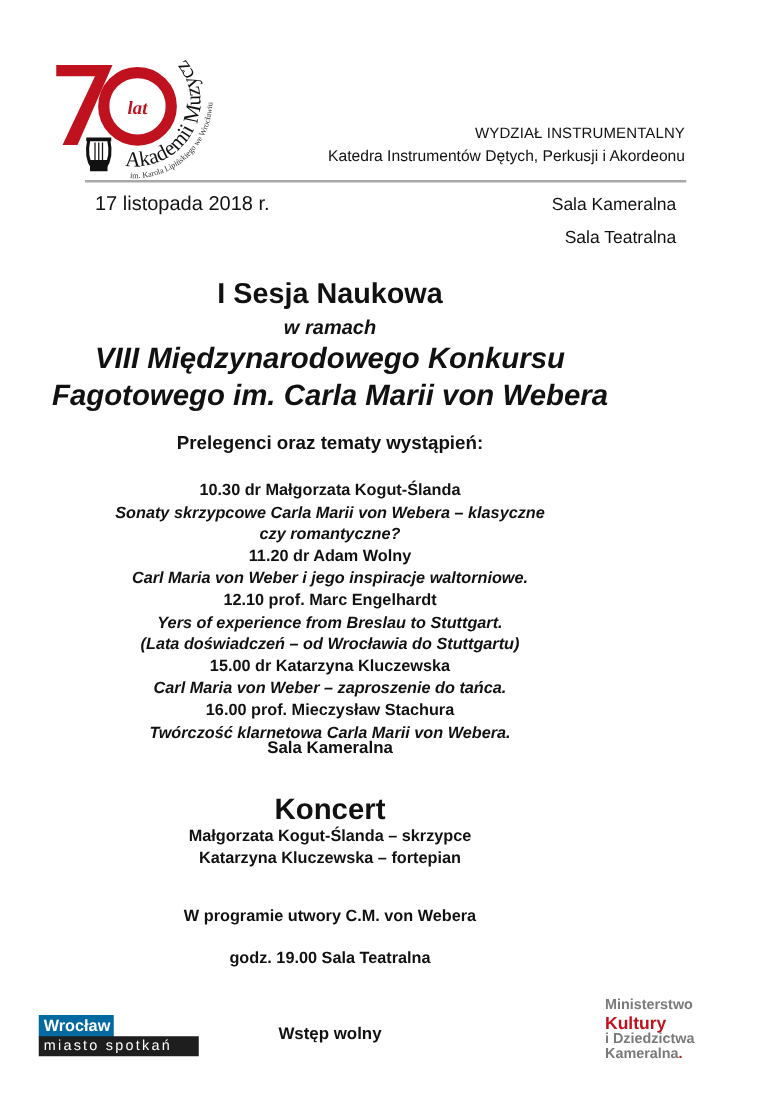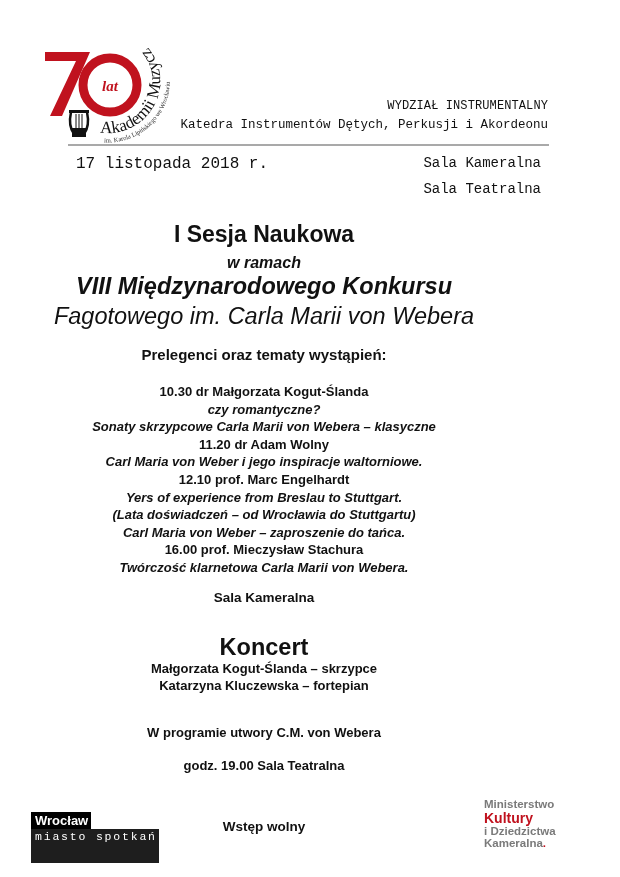--- a/index.html
+++ b/index.html
@@ -1,51 +1,51 @@
 <!DOCTYPE html>
 <html><head>
 <meta charset="utf-8">
 <style>
   html, body { margin: 0; padding: 0; background: #ffffff; }
   body { width: 620px; height: 877px; position: relative; overflow: hidden; color: #111; }
   .abs { position: absolute; }
-  .carlito { font-family: Liberation Mono, monospace; }
+  .carlito { font-family: Liberation Sans, sans-serif; }
   .arial { font-family: "Liberation Sans", sans-serif; }
 
   
   #logo { left: 40px; top: 14px; width: 200px; height: 132px; }
 
   .faculty { right: 72px; top: 99px; font-size: 12px; text-align: right; letter-spacing: 0.1px; }
   .dept { right: 72px; top: 118px; font-size: 12.5px; text-align: left; }
   .divider { left: 68px; top: 144px; width: 481px; height: 2px; background: #a9a9a9; }
 
   .date { left: 76px; top: 155px; font-size: 16px; }
   .venue1 { right: 79px; top: 155px; font-size: 14px; text-align: right; }
   .venue2 { right: 79px; top: 181px; font-size: 14px; text-align: right; }
 
   .center { left: 0; width: 528px; text-align: center; }
   .title { top: 221px; font-size: 23px; font-weight: bold; }
   .subtitle { top: 254px; font-size: 16px; font-weight: bold; font-style: italic; }
   .comp1 { top: 273px; font-size: 23.5px; font-weight: bold; font-style: italic; }
-  .comp2 { top: 303px; font-size: 23.5px; font-weight: normal; font-style: italic; }
+  .comp2 { top: 303px; font-size: 23.5px; font-weight: bold; font-style: italic; }
   .speakers-head { top: 346px; font-size: 15px; font-weight: bold; }
 
   .schedule { top: 383px; font-size: 13px; line-height: 17.6px; font-weight: bold; }
   .schedule div.i { font-style: italic; }
 
   .sala-k { top: 590px; font-size: 13.5px; font-weight: bold; }
   .koncert { top: 634px; font-size: 23.5px; font-weight: bold; }
   .perf { top: 661px; font-size: 13px; line-height: 16.5px; font-weight: bold; }
   .program { top: 725px; font-size: 13px; font-weight: bold; }
   .hour { top: 758px; font-size: 13px; font-weight: bold; }
   .entry { top: 819px; font-size: 13.5px; font-weight: bold; }
 
   
-  .wro-top { left: 31px; top: 812px; background: #000000; color: #fff; font-size: 13px; font-weight: bold; padding: 1px 3px 1px 4px; line-height: 16px; }
-  .wro-bot { left: 31px; top: 829px; width: 124px; background: #1e1e1e; color: #fff; font-size: 11.5px; letter-spacing: 1.8px; padding: 0 0 0 4px; line-height: 16px; height: 34px; }
+  .wro-top { left: 31px; top: 812px; background: #0369a1; color: #fff; font-size: 13px; font-weight: bold; padding: 1px 3px 1px 4px; line-height: 16px; }
+  .wro-bot { left: 31px; top: 829px; width: 124px; background: #1e1e1e; color: #fff; font-size: 11.5px; letter-spacing: 1.8px; padding: 0 0 0 4px; line-height: 16px; height: 16px; }
 
   
   .min { left: 484px; top: 798px; font-size: 11.5px; font-weight: bold; line-height: 12.5px; color: #7a7a7a; }
   .min .kult { color: #c0121e; font-size: 14px; line-height: 14px; }
   .min .dot { color: #c0121e; }
 </style>
 </head>
 <body>
 
 <div id="logo" class="abs">
@@ -89,27 +89,28 @@
 
 <div class="abs arial center title">I Sesja Naukowa</div>
 <div class="abs arial center subtitle">w ramach</div>
 <div class="abs arial center comp1">VIII Międzynarodowego Konkursu</div>
 <div class="abs arial center comp2">Fagotowego im. Carla Marii von Webera</div>
 
 <div class="abs arial center speakers-head">Prelegenci oraz tematy wystąpień:</div>
 
 <div class="abs arial center schedule">
   <div>10.30 dr Małgorzata Kogut-Ślanda</div>
+  <div class="i">Sonaty skrzypcowe Carla Marii von Webera – klasyczne</div>
   <div class="i">czy romantyczne?</div>
-  <div class="i">Sonaty skrzypcowe Carla Marii von Webera – klasyczne</div>
   <div>11.20 dr Adam Wolny</div>
   <div class="i">Carl Maria von Weber i jego inspiracje waltorniowe.</div>
   <div>12.10 prof. Marc Engelhardt</div>
   <div class="i">Yers  of experience from Breslau to Stuttgart.</div>
   <div class="i">(Lata doświadczeń – od Wrocławia do Stuttgartu)</div>
+  <div>15.00 dr Katarzyna Kluczewska</div>
   <div class="i">Carl Maria von Weber – zaproszenie do tańca.</div>
   <div>16.00 prof. Mieczysław Stachura</div>
   <div class="i">Twórczość klarnetowa Carla Marii von Webera.</div>
 </div>
 
 <div class="abs arial center sala-k">Sala Kameralna</div>
 
 <div class="abs arial center koncert">Koncert</div>
 <div class="abs arial center perf">
   <div>Małgorzata Kogut-Ślanda – skrzypce</div>

